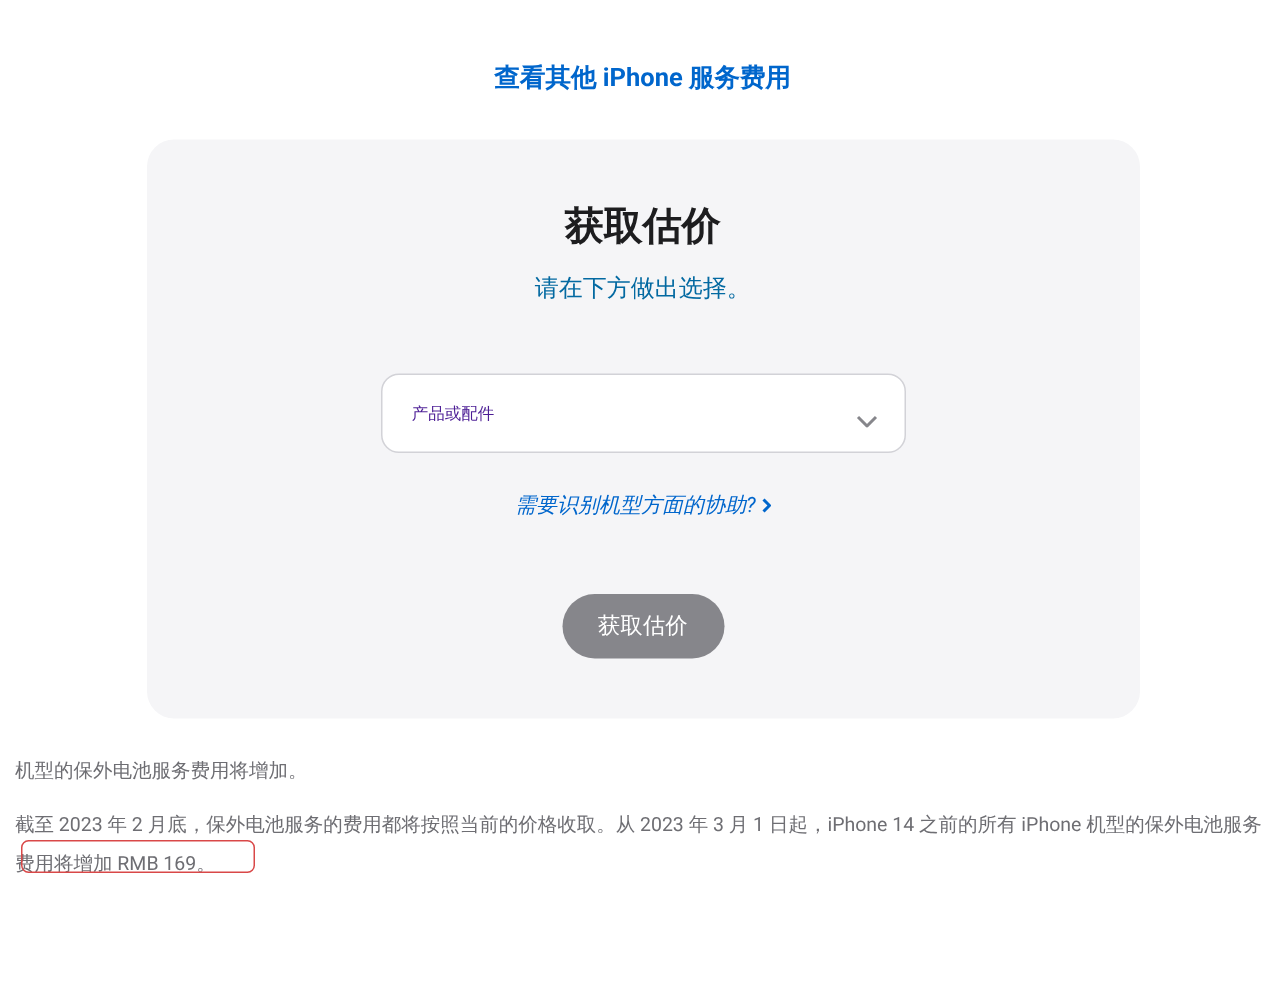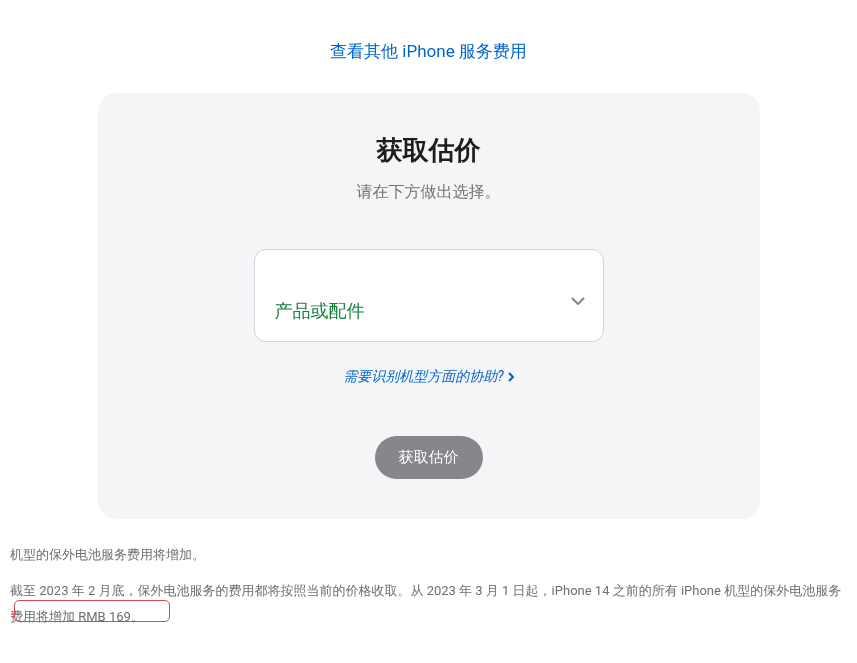--- a/index.html
+++ b/index.html
@@ -11,20 +11,21 @@
       font-family: -apple-system, BlinkMacSystemFont, "Segoe UI", Roboto, "Helvetica Neue", Arial, sans-serif;
       background: #ffffff;
       width: 857px;
       height: 663px;
       overflow: hidden;
     }
     .top-link {
       text-align: center;
       padding-top: 40px;
       padding-bottom: 30px;
+      font-weight: bold;
     }
     .top-link a {
       color: #0066cc;
       text-decoration: none;
       font-size: 17px;
     }
     .card {
       background: #f5f5f7;
       border-radius: 18px;
       width: 662px;
@@ -33,39 +34,38 @@
       text-align: center;
     }
     .card-title {
       font-size: 26px;
       font-weight: 600;
       color: #1d1d1f;
       margin-bottom: 14px;
     }
     .card-subtitle {
       font-size: 16px;
-      color: #737373;
+      color: #0369a1;
       margin-bottom: 46px;
     }
     .dropdown {
       width: 350px;
       margin: 0 auto 24px auto;
       background: #ffffff;
       border: 1px solid #d2d2d7;
       border-radius: 12px;
       padding: 18px 20px;
       display: flex;
       justify-content: space-between;
       align-items: center;
       cursor: pointer;
     }
     .dropdown-placeholder {
-      color: #15803d;
-      font-size: 18px;
-      margin-top: 31px;
+      color: #4c1d95;
+      font-size: 11px;
     }
     .chevron {
       width: 12px;
       height: 12px;
       position: relative;
     }
     .chevron svg {
       width: 14px;
       height: 8px;
       fill: none;

